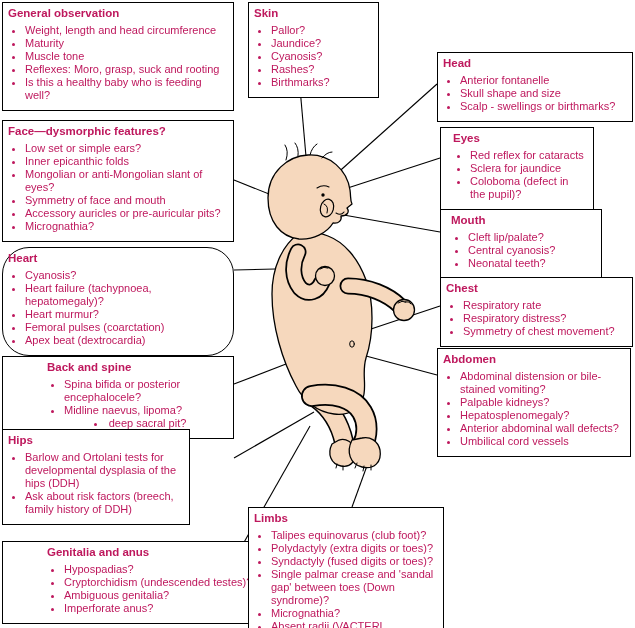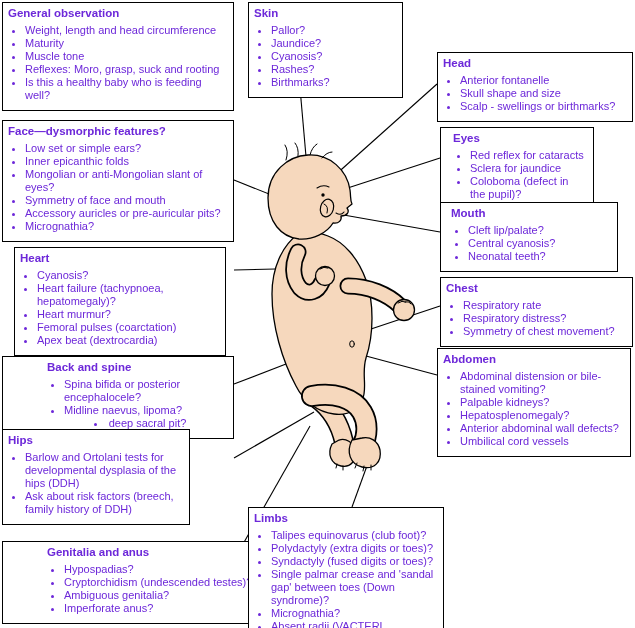--- a/index.html
+++ b/index.html
@@ -3,21 +3,21 @@
 <meta charset="utf-8">
 <style>
   * { box-sizing: border-box; }
   html, body { margin: 0; padding: 0; background: #ffffff; }
   .stage {
     position: relative;
     width: 635px;
     height: 628px;
     background: #ffffff;
     font-family: "Liberation Sans", sans-serif;
-    color: #6d28d9;
+    color: #be185d;
     overflow: hidden;
   }
   .overlay { position: absolute; left: 0; top: 0; width: 635px; height: 628px; }
   .box {
     position: absolute;
     border: 1.2px solid #000;
     background: #ffffff;
     padding: 3px 5px 4px 5px;
   }
   .box h3 { margin: 0; font-size: 11.5px; font-weight: 700; line-height: 1.25; }
@@ -89,21 +89,21 @@
     <h3>General observation</h3>
     <ul>
         <li>Weight, length and head circumference</li>
         <li>Maturity</li>
         <li>Muscle tone</li>
         <li>Reflexes: Moro, grasp, suck and rooting</li>
         <li>Is this a healthy baby who is feeding well?</li>
       </ul>
   </section>
 
-  <section class="box" style="left:248px; top:2px; width:155px;">
+  <section class="box" style="left:248px; top:2px; width:131px;">
     <h3>Skin</h3>
     <ul>
         <li>Pallor?</li>
         <li>Jaundice?</li>
         <li>Cyanosis?</li>
         <li>Rashes?</li>
         <li>Birthmarks?</li>
       </ul>
   </section>
 
@@ -130,30 +130,30 @@
 
   <section class="box" style="left:440px; top:127px; width:154px;padding-left:12px;">
     <h3>Eyes</h3>
     <ul>
         <li>Red reflex for cataracts</li>
         <li>Sclera for jaundice</li>
         <li>Coloboma (defect in the pupil)?</li>
       </ul>
   </section>
 
-  <section class="box" style="left:440px; top:202px; width:178px;padding-left:10px;">
+  <section class="box" style="left:440px; top:209px; width:162px;padding-left:10px;">
     <h3>Mouth</h3>
     <ul>
         <li>Cleft lip/palate?</li>
         <li>Central cyanosis?</li>
         <li>Neonatal teeth?</li>
       </ul>
   </section>
 
-  <section class="box" style="left:14px; top:247px; width:212px;">
+  <section class="box" style="left:2px; top:247px; width:232px;border-radius:27px;">
     <h3>Heart</h3>
     <ul>
         <li>Cyanosis?</li>
         <li>Heart failure (tachypnoea, hepatomegaly)?</li>
         <li>Heart murmur?</li>
         <li>Femoral pulses (coarctation)</li>
         <li>Apex beat (dextrocardia)</li>
       </ul>
   </section>
 

